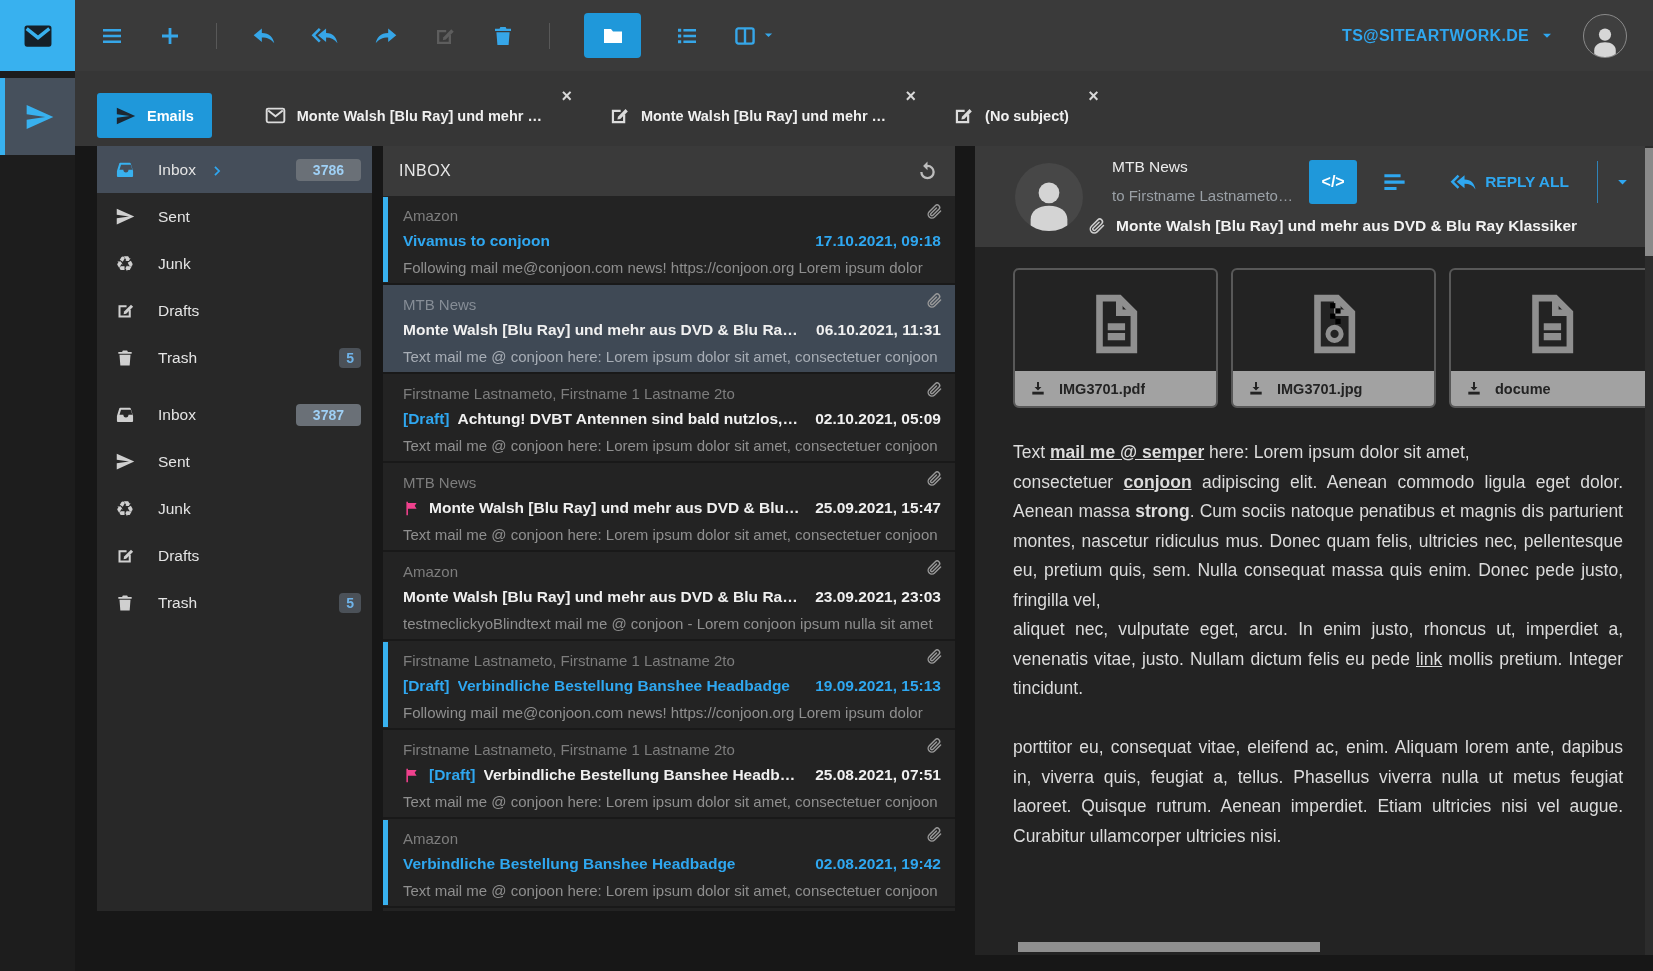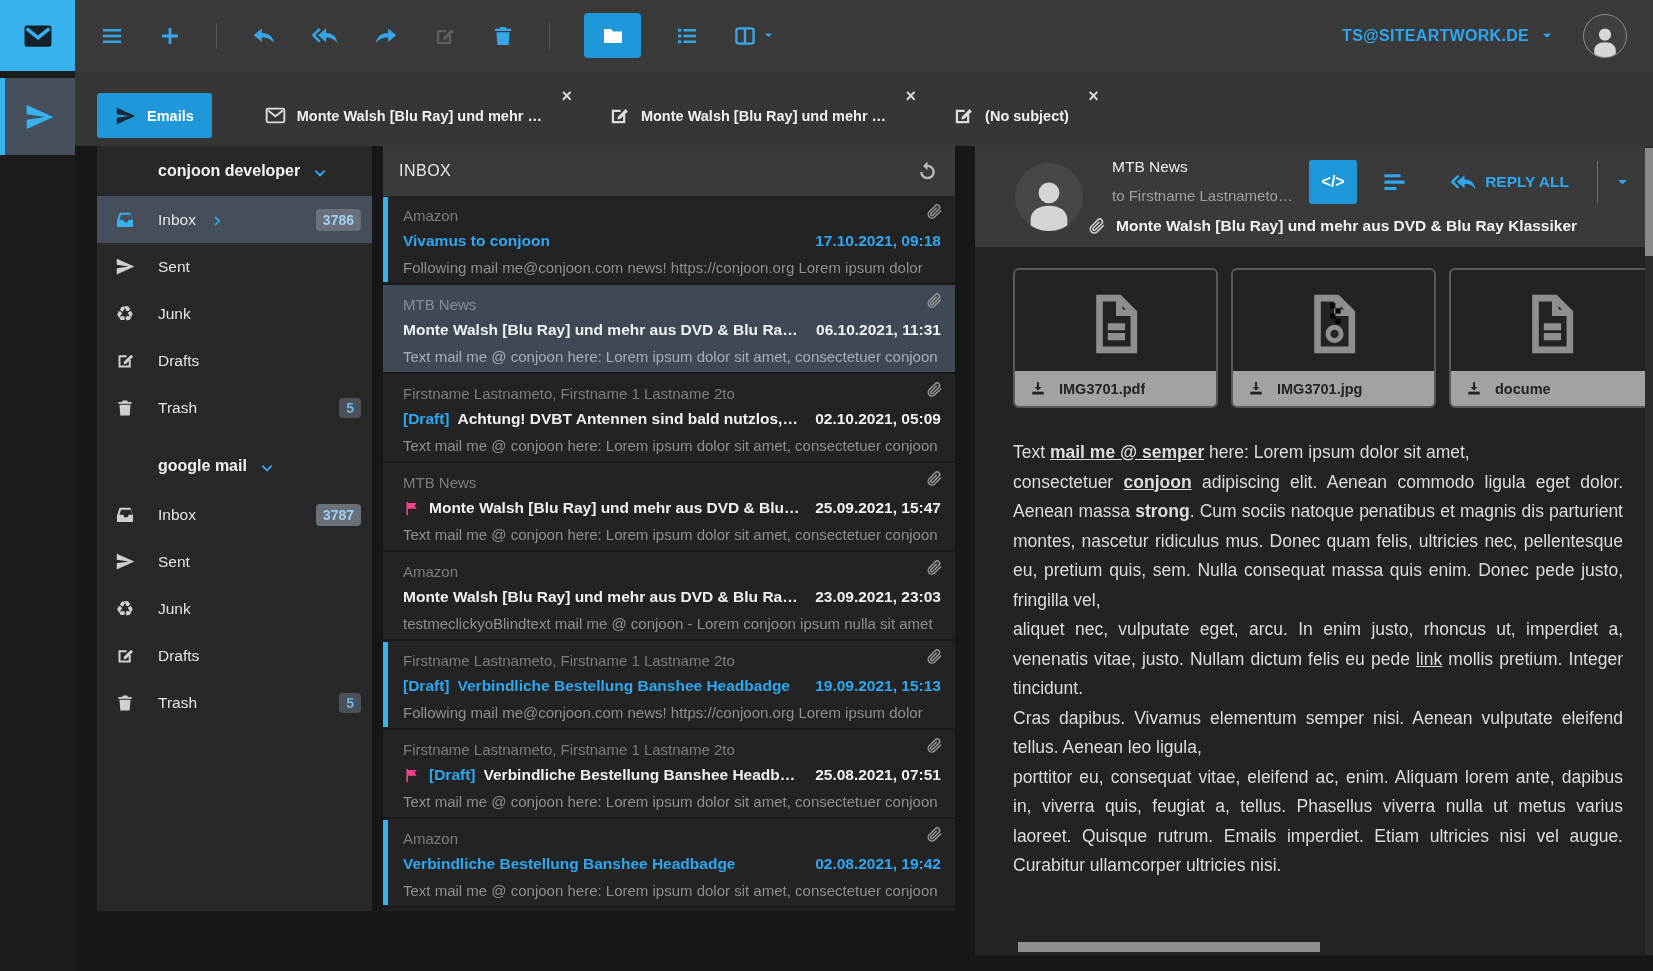--- a/index.html
+++ b/index.html
@@ -30,21 +30,21 @@
   
   .tree{position:absolute;left:97px;top:146px;width:275px;height:765px;background:#282828;overflow:hidden;}
   .acct-hd{height:50px;display:flex;align-items:center;padding-left:61px;font-size:16px;font-weight:bold;color:#f2f2f2;gap:12px;cursor:pointer;}
   .acct-hd .chev{color:#2fa7f0;margin-top:3px;}
   .folder{position:relative;height:47px;display:flex;align-items:center;cursor:pointer;color:#e4e4e4;}
   .folder .ficon{position:absolute;left:17px;width:22px;color:#cfcfcf;display:flex;justify-content:center;}
   .folder .flabel{margin-left:61px;font-size:15.5px;}
   .folder.selected{background:#454e5a;}
   .folder.selected .ficon{color:#38b1ef;}
   .folder .fchev{color:#2fa7f0;margin-left:14px;margin-top:2px;}
-  .badge{position:absolute;right:11px;top:50%;transform:translateY(-50%);background:#6a7077;color:#9fd0f5;font-size:14px;font-weight:bold;padding:3px 7px;border-radius:4px;}
+  .badge{position:absolute;right:11px;top:50%;transform:translateY(-50%);background:#6a7077;color:#9fd0f5;font-size:14px;font-weight:bold;padding:3px 17px;border-radius:4px;}
   .badge.small{background:#4b5158;color:#6fb3e8;padding:2px 7px;}
   .tree-gap{height:10px;}
   .junk-glyph{font-size:21px;line-height:1;}
   
   .list{position:absolute;left:383px;top:146px;width:572px;height:765px;background:#232323;overflow:hidden;}
   .list-hd{height:50px;background:#3a3a3a;display:flex;align-items:center;padding:0 16px;}
   .list-title{font-size:16px;color:#e8e8e8;letter-spacing:.5px;}
   .refresh{margin-left:auto;color:#bdbdbd;cursor:pointer;}
   .rows{}
   .msg{position:relative;height:89px;box-sizing:border-box;border-bottom:2px solid #191919;padding:11px 14px 8px 20px;cursor:pointer;background:#232323;}
@@ -309,28 +309,20 @@
               <use href="#i-compose"></use>
             </svg>
           </span>
         <span>(No subject)</span>
         <span class="tab-close">×</span>
       </div>
     </div>
   </div>
 
   <div class="tree">
-    <div class="acct-hd">
-      <span>conjoon developer</span>
-      <span class="chev icon">
-          <svg width="16" height="16" viewBox="0 0 24 24">
-            <use href="#i-chevdown"></use>
-          </svg>
-        </span>
-    </div>
     <div class="folder selected">
       <span class="ficon icon">
           <svg width="22" height="22" viewBox="0 0 24 24" fill="currentColor">
             <use href="#i-inbox"></use>
           </svg>
         </span>
       <span class="flabel">Inbox</span>
       <span class="fchev icon">
           <svg width="14" height="14" viewBox="0 0 24 24">
             <use href="#i-chevright"></use>
@@ -361,28 +353,20 @@
     <div class="folder">
       <span class="ficon icon">
           <svg width="20" height="20" viewBox="0 0 24 24" fill="currentColor">
             <use href="#i-trash"></use>
           </svg>
         </span>
       <span class="flabel">Trash</span>
       <span class="badge small">5</span>
     </div>
     <div class="tree-gap"></div>
-    <div class="acct-hd">
-      <span>google mail</span>
-      <span class="chev icon">
-          <svg width="16" height="16" viewBox="0 0 24 24">
-            <use href="#i-chevdown"></use>
-          </svg>
-        </span>
-    </div>
     <div class="folder">
       <span class="ficon icon">
           <svg width="22" height="22" viewBox="0 0 24 24" fill="currentColor">
             <use href="#i-inbox"></use>
           </svg>
         </span>
       <span class="flabel">Inbox</span>
       <span class="badge">3787</span>
     </div>
     <div class="folder">
@@ -646,22 +630,22 @@
             </span>
           <span class="att-name">docume</span>
         </div>
       </div>
     </div>
 
     <div class="rd-body">
       <span class="r">Text </span><span class="b u">mail me @ semper</span><span class="r"> here: Lorem ipsum dolor sit amet,</span><br>
       <span class="r">consectetuer </span><span class="b u">conjoon</span><span class="r"> adipiscing elit. Aenean commodo ligula eget dolor. Aenean massa </span><span class="b">strong</span><span class="r">. Cum sociis natoque penatibus et magnis dis parturient montes, nascetur ridiculus mus. Donec quam felis, ultricies nec, pellentesque eu, pretium quis, sem. Nulla consequat massa quis enim. Donec pede justo, fringilla vel,</span><br>
       <span class="r">aliquet nec, vulputate eget, arcu. In enim justo, rhoncus ut, imperdiet a, venenatis vitae, justo. Nullam dictum felis eu pede </span><span class="u">link</span><span class="r"> mollis pretium. Integer tincidunt.</span><br>
-      <span class="r">Cras dapibus. Vivamus elementum semper nisi. Aenean vulputate eleifend tellus. Aenean leo ligula,</span><br>
-      <span class="r">porttitor eu, consequat vitae, eleifend ac, enim. Aliquam lorem ante, dapibus in, viverra quis, feugiat a, tellus. Phasellus viverra nulla ut metus varius laoreet. Quisque rutrum. Emails imperdiet. Etiam ultricies nisi vel augue. Curabitur ullamcorper ultricies nisi.</span>
+      <br>
+      <span class="r">porttitor eu, consequat vitae, eleifend ac, enim. Aliquam lorem ante, dapibus in, viverra quis, feugiat a, tellus. Phasellus viverra nulla ut metus feugiat laoreet. Quisque rutrum. Aenean imperdiet. Etiam ultricies nisi vel augue. Curabitur ullamcorper ultricies nisi.</span>
     </div>
 
     <div class="hscroll"></div>
   </div>
 
   <div class="vscroll">
     <div class="vthumb"></div>
   </div>
 
 </div>

